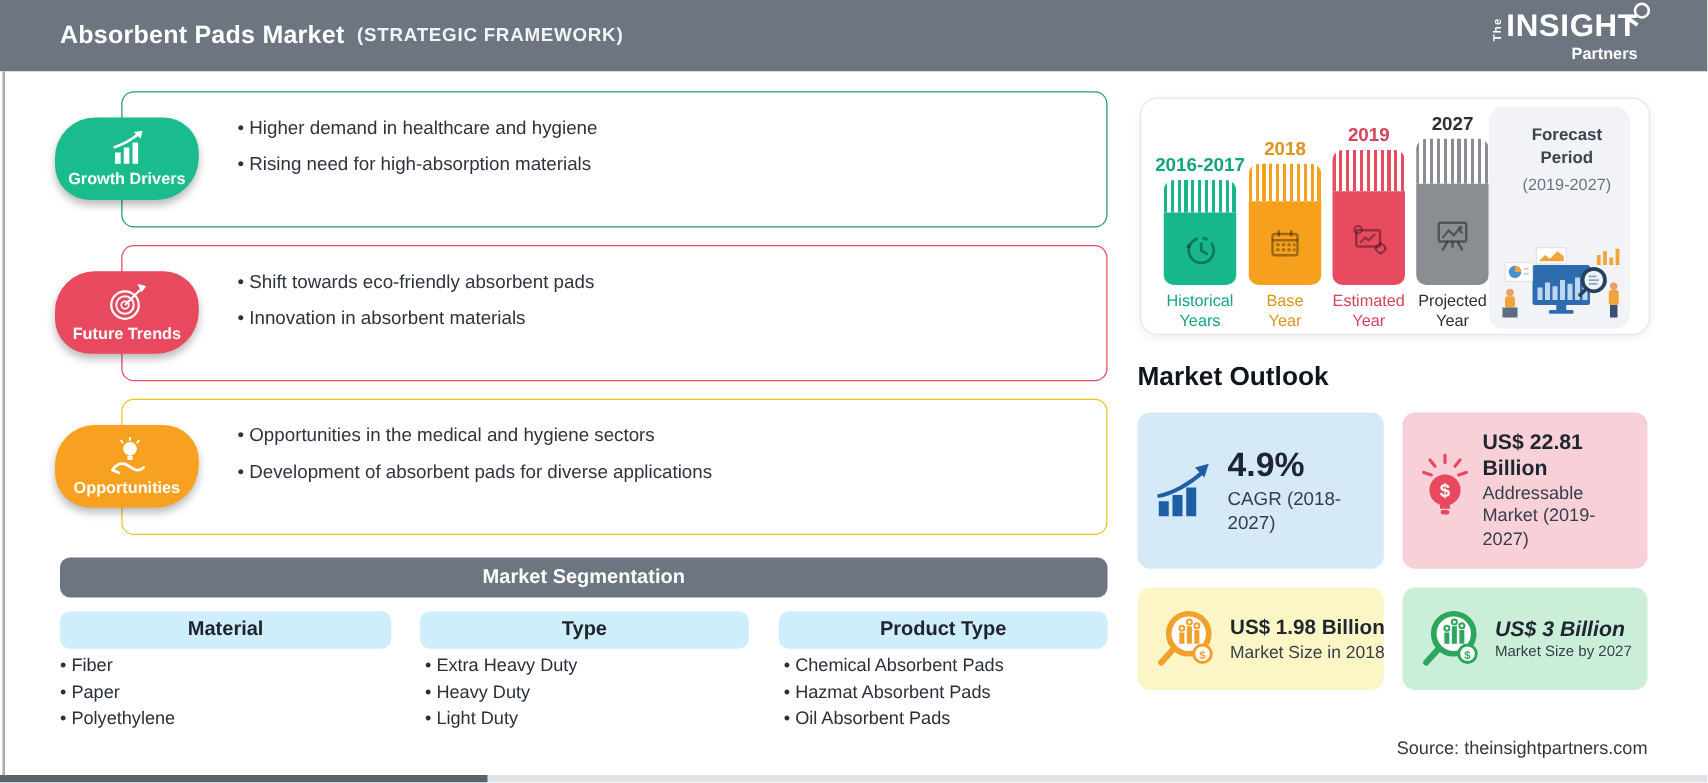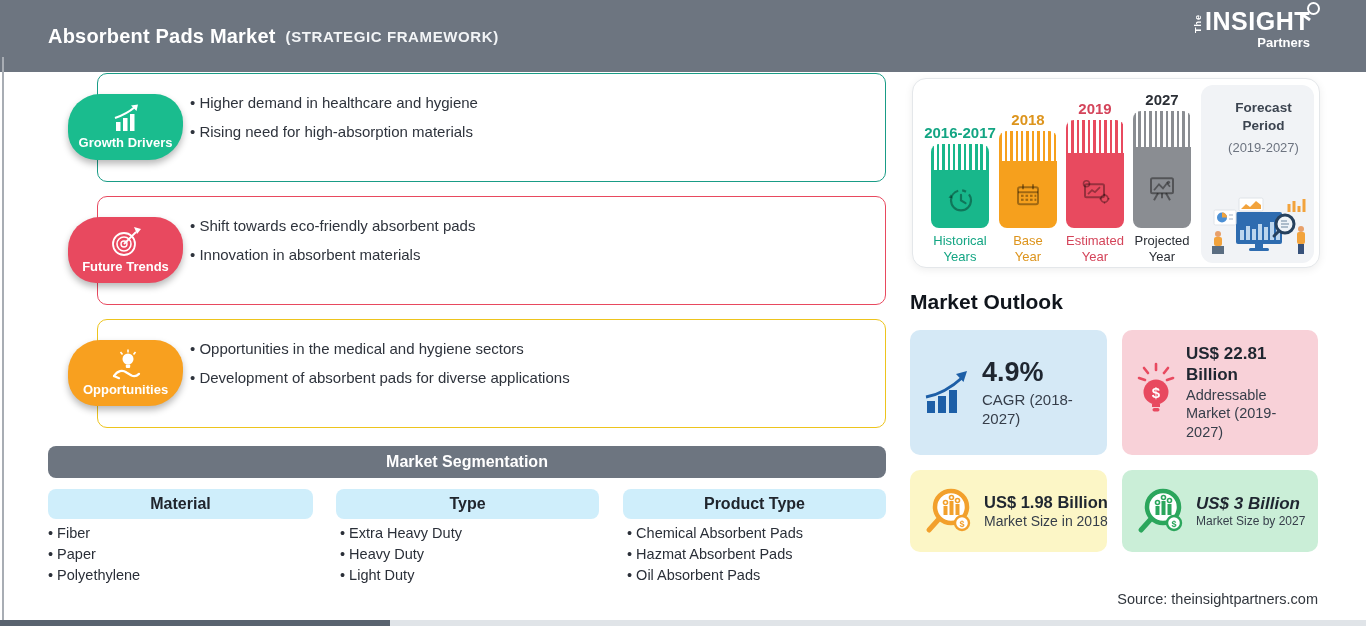--- a/index.html
+++ b/index.html
@@ -1,57 +1,57 @@
 <!DOCTYPE html>
 <html><head>
 <meta charset="utf-8">
 <style>
   * { margin:0; padding:0; box-sizing:border-box; }
   body { font-family:"Liberation Sans", sans-serif; background:#fff; }
   .page { position:relative; width:1366px; height:626px; background:#fff; overflow:hidden; }
 
   
-  .header { position:absolute; left:0; top:0; width:1366px; height:72px; background:#6d7580; display:flex; align-items:center; }
+  .header { position:absolute; left:0; top:0; width:1366px; height:57px; background:#6d7580; display:flex; align-items:center; }
   .header-title { margin-left:48px; color:#fff; font-size:20px; font-weight:bold; letter-spacing:0.2px; }
   .header-subtitle { color:#f2f4f6; font-size:15px; font-weight:600; margin-left:10px; letter-spacing:0.6px; }
   .logo { position:absolute; right:56px; top:9px; color:#fff; line-height:1; }
   .logo-the { position:absolute; left:-11px; top:5px; writing-mode:vertical-rl; transform:rotate(180deg); font-size:9px; font-weight:bold; letter-spacing:1px; }
   .logo-main { font-size:25px; font-weight:bold; letter-spacing:0.5px; position:relative; display:inline-block; }
   .logo-circle { position:absolute; right:-10px; top:-7px; width:13px; height:13px; border:2.5px solid #fff; border-radius:50%; }
   .logo-handle { position:absolute; right:-1px; top:7px; width:9px; height:2.5px; background:#fff; transform:rotate(35deg); }
   .logo-sub { display:block; text-align:right; font-size:13px; font-weight:bold; margin-top:2px; }
   .page-left-edge { position:absolute; left:2px; top:57px; width:2px; height:563px; background:#a8adb4; }
 
   
   .fw-box { position:absolute; left:97px; width:789px; height:109px; border:1.5px solid; border-radius:10px; background:#fff; padding:20px 20px 0 92px; }
   .fw-box ul { list-style:none; }
   .fw-box li { font-size:15px; color:#2e333c; margin-bottom:10px; line-height:1.25; }
   .fw-box li::before { content:"•  "; color:#2e333c; }
-  .fw-badge { position:absolute; left:68px; width:115px; height:66px; border-radius:32px 28px 34px 28px; display:flex; flex-direction:column; align-items:center; justify-content:center; box-shadow:0 4px 7px rgba(0,0,0,0.28); z-index:2; }
+  .fw-badge { position:absolute; left:44px; width:115px; height:66px; border-radius:32px 28px 34px 28px; display:flex; flex-direction:column; align-items:center; justify-content:center; box-shadow:0 4px 7px rgba(0,0,0,0.28); z-index:2; }
   .fw-badge-label { color:#fff; font-size:13px; font-weight:bold; margin-top:1px; }
 
   
   .seg-bar { position:absolute; left:48px; top:446px; width:838px; height:32px; background:#6d7580; border-radius:8px; display:flex; align-items:center; justify-content:center; color:#fff; font-weight:bold; font-size:16px; }
   .seg-head { position:absolute; top:489px; height:30px; background:#cfeefb; border-radius:8px; display:flex; align-items:center; justify-content:center; font-weight:bold; font-size:16px; color:#20252d; }
   .seg-list { position:absolute; top:523px; list-style:none; }
   .seg-list li { font-size:14.5px; color:#2a2f38; line-height:21px; }
   .seg-list li::before { content:"• "; }
 
   
   .tl-card { position:absolute; left:912px; top:78px; width:408px; height:190px; background:#fff; border:1px solid #e4e7ea; border-radius:14px; box-shadow:0 2px 8px rgba(0,0,0,0.07); }
   .tl-bar { position:absolute; top:12px; width:62px; display:flex; flex-direction:column; align-items:center; }
   .tl-stack { height:137px; display:flex; flex-direction:column; justify-content:flex-end; align-items:center; }
   .tl-year { font-size:15px; font-weight:bold; margin-bottom:3px; white-space:nowrap; }
   .tl-col { width:58px; display:flex; flex-direction:column; }
   .tl-stripes { width:100%; height:31%; border-radius:8px 8px 0 0;
     background-image:repeating-linear-gradient(90deg, currentColor 0 2.5px, rgba(255,255,255,0) 2.5px 5.5px); }
   .tl-solid { width:100%; flex:1; background:currentColor; border-radius:0 0 8px 8px; position:relative; }
   .tl-solid svg { position:absolute; left:50%; top:50%; transform:translate(-50%,-46%); }
   .tl-caption { margin-top:5px; width:58px; text-align:center; font-weight:normal; font-size:13px; line-height:1.25; }
-  .tl-forecast { position:absolute; left:288px; top:6px; width:113px; height:178px; background:#f1f3f6; border-radius:12px; text-align:center; padding-top:14px;padding-left:12px; }
+  .tl-forecast { position:absolute; left:278px; top:6px; width:113px; height:178px; background:#f1f3f6; border-radius:12px; text-align:center; padding-top:14px;padding-left:12px; }
   .tl-forecast-title { font-size:13.5px; font-weight:bold; color:#3c4450; line-height:1.3; }
   .tl-forecast-range { font-size:13px; color:#6d7480; margin-top:6px; }
   .tl-illustration { position:absolute; left:5px; bottom:5px; }
 
   
   .outlook-title { position:absolute; left:910px; top:290px; font-size:21px; font-weight:bold; color:#10151c; }
   .ol-card { position:absolute; border-radius:10px; display:flex; align-items:center; padding:0 10px 0 12px; }
   .ol-icon { flex:0 0 auto; margin-right:8px; }
   .ol-value { font-weight:bold; color:#1f2630; line-height:1.25; }
   .ol-desc { color:#363e4a; line-height:1.3; }

